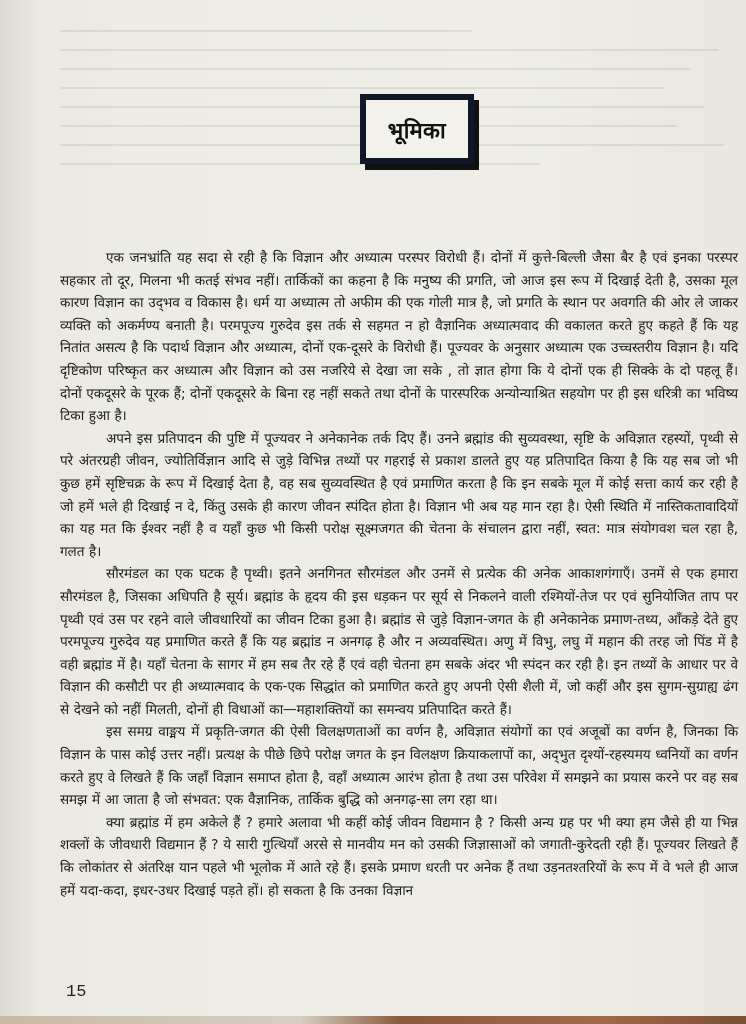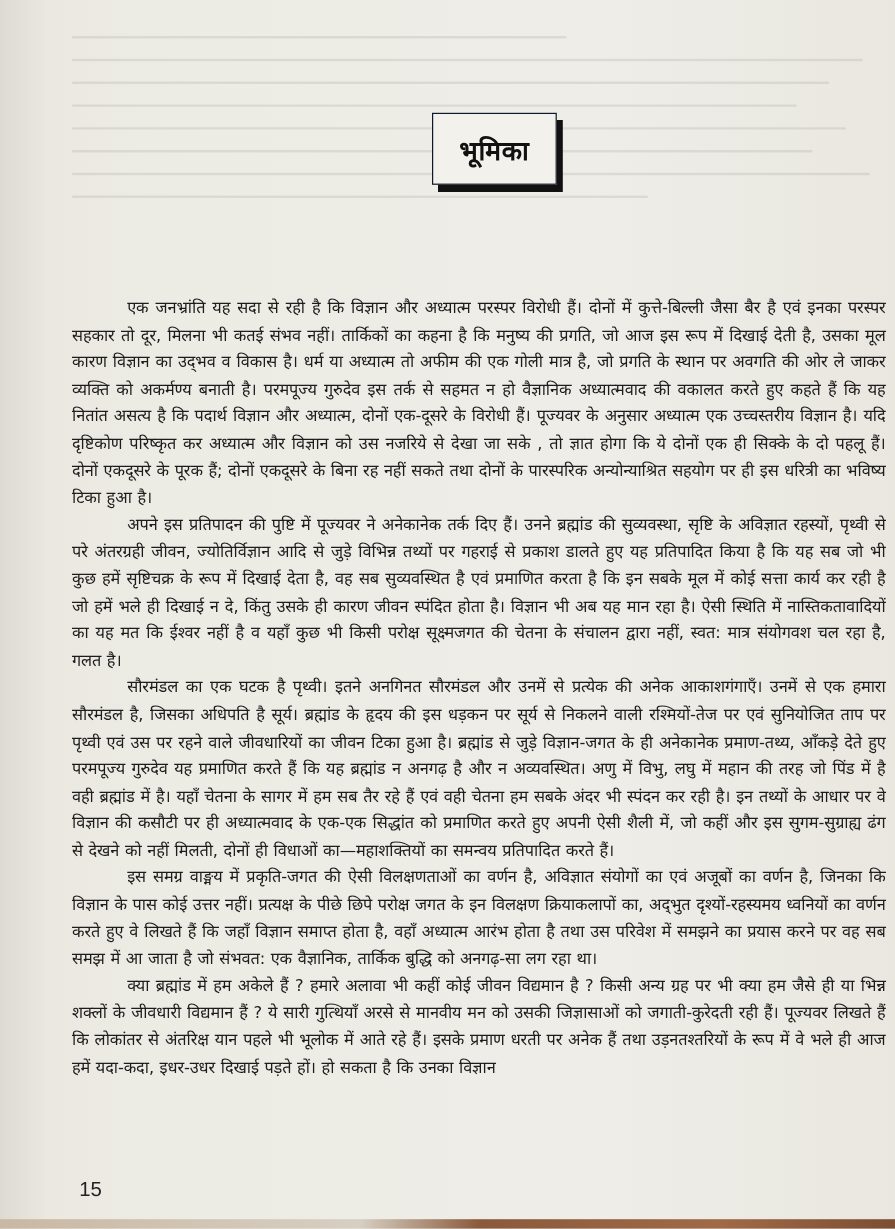--- a/index.html
+++ b/index.html
@@ -29,21 +29,21 @@
       background: #8a8a86;
       margin-bottom: 17px;
       border-radius: 1px;
     }
     .title-box {
       position: absolute;
       left: 360px;
       top: 94px;
       width: 102px;
       height: 58px;
-      border: 1px solid #0f172a;
+      border: 6px solid #0f172a;
       background: #f2f1ec;
       box-shadow: 5px 6px 0 #111;
       display: flex;
       align-items: center;
       justify-content: center;
     }
     .title-box span {
       font-size: 22px;
       font-weight: bold;
       color: #111;
@@ -62,21 +62,21 @@
       line-height: 22.6px;
       text-align: justify;
       text-indent: 46px;
       letter-spacing: -0.1px;
       word-spacing: 0.5px;
     }
     .page-number {
       position: absolute;
       left: 66px;
       top: 982px;
-      font-family: Liberation Sans, sans-serif;
+      font-family: Liberation Mono, monospace;
       font-size: 17px;
       color: #222;
     }
     .bottom-edge {
       position: absolute;
       left: 0;
       top: 1016px;
       width: 746px;
       height: 8px;
       background: linear-gradient(90deg, #c9b8a3 0px, #d7cfc2 300px, #8a5a3c 400px, #a06a48 600px, #7c4e33 746px);

